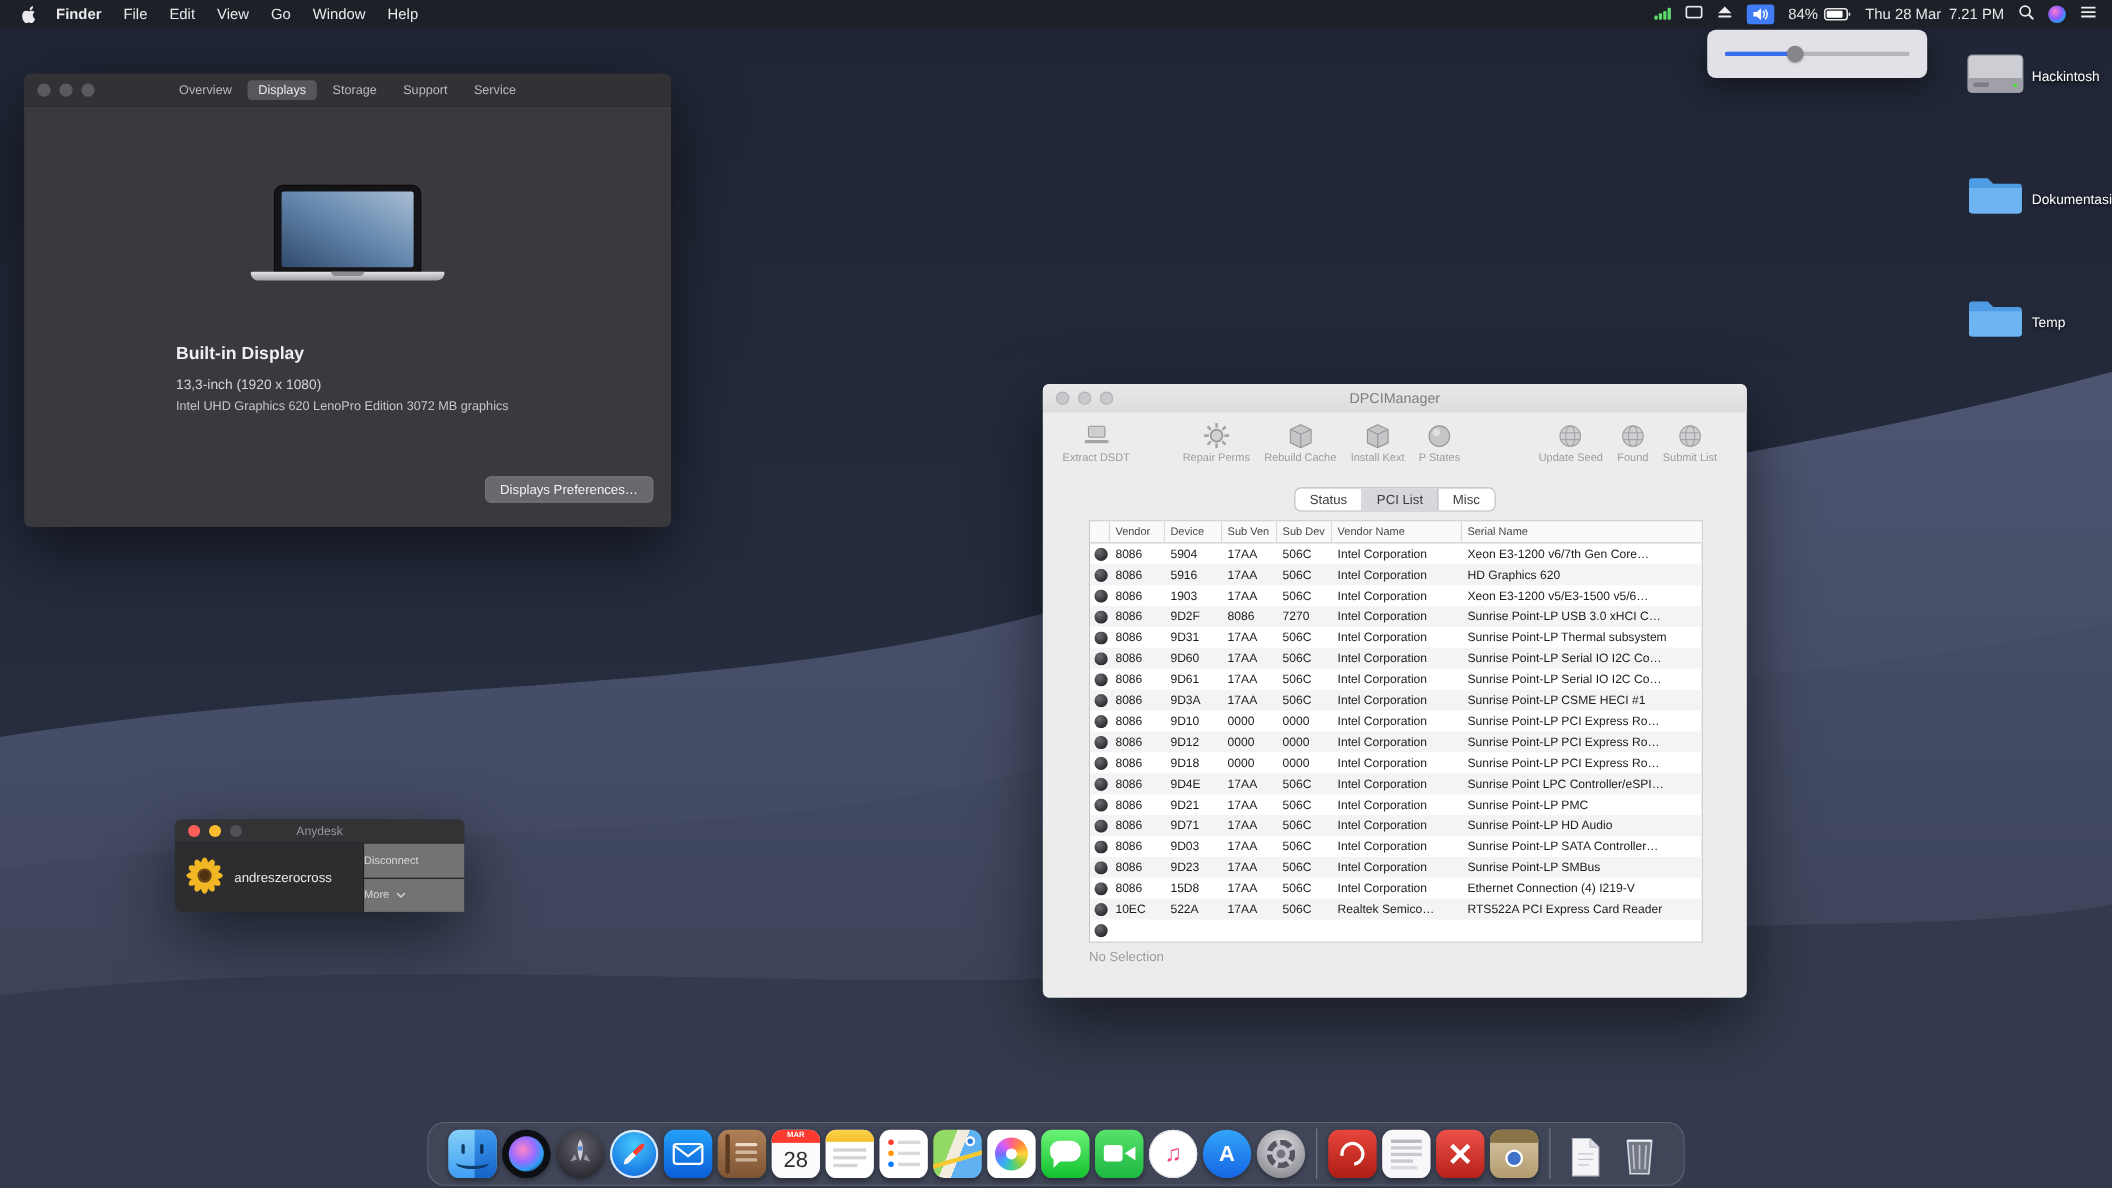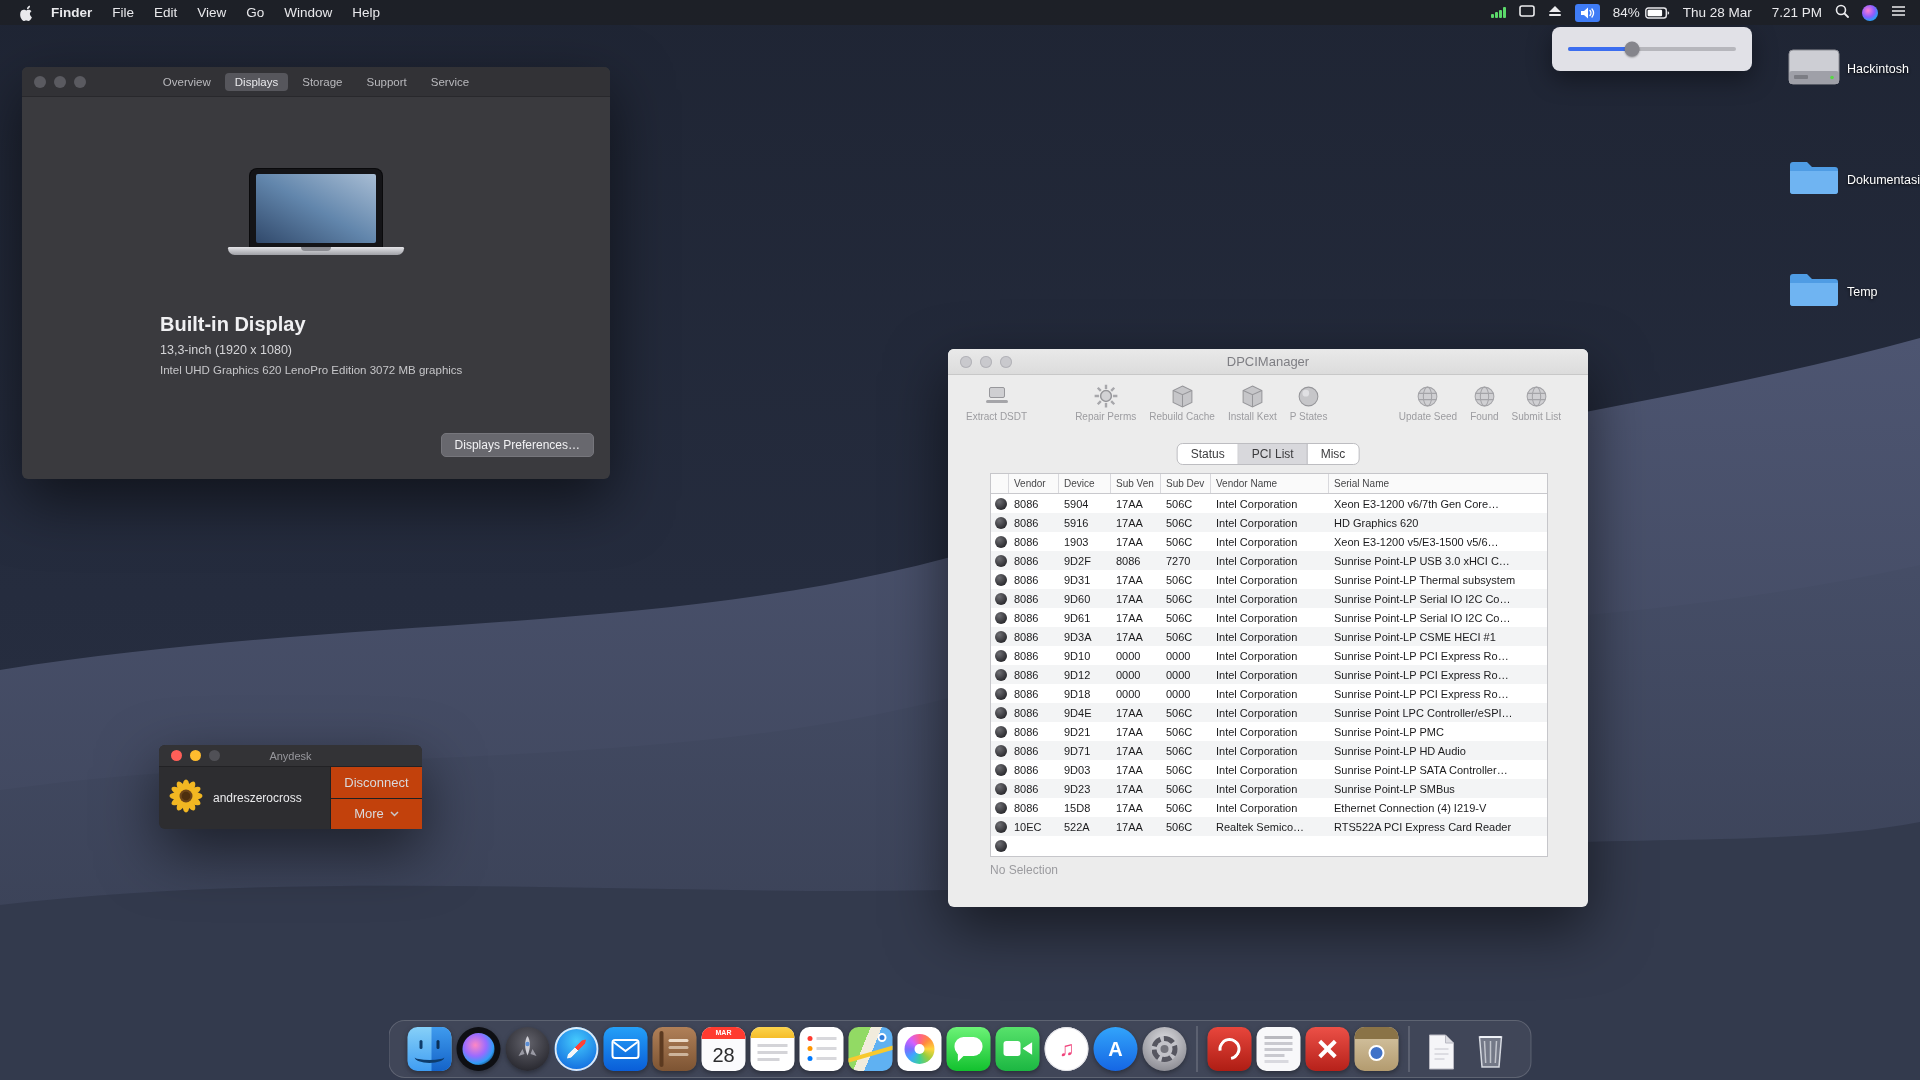--- a/index.html
+++ b/index.html
@@ -12,21 +12,21 @@
 
 #menubar{position:absolute;top:0;left:0;right:0;height:25px;background:rgba(30,32,38,.94);display:flex;align-items:center;justify-content:space-between;padding:0 14px 0 20px;z-index:50;color:#e9e9ec;font-size:13.5px}
 .mb-left{display:flex;align-items:center;height:100%}
 .mb-item{padding:0 10px;line-height:25px}
 .mb-bold{font-weight:700}
 .apple{display:flex;align-items:center;padding-right:8px}
 .mb-right{display:flex;align-items:center;gap:13px}
 .sigbars{display:flex;align-items:flex-end;gap:1.5px;height:11px}
 .sigbars i{width:2.5px;background:#5bd96a;border-radius:1px}
 .vol-chip{background:#3f7cf6;border-radius:3px;padding:3px 5px;display:flex;align-items:center}
-.clock{display:flex;gap:20px}
+.clock{display:flex;gap:7px}
 .batt{display:flex;align-items:center;gap:5px}
 .siri-orb{width:16px;height:16px;border-radius:50%;background:radial-gradient(circle at 38% 35%,#ff7ed2,#8a5cff 45%,#2a9df4 72%,#12294d 92%)}
 
 #volpop{position:absolute;top:27px;left:1552px;width:200px;height:44px;background:rgba(233,233,238,.96);border-radius:8px;box-shadow:0 8px 24px rgba(0,0,0,.4);display:flex;align-items:center;padding:0 16px;z-index:49}
 .vp-track{position:relative;flex:1;height:4px;border-radius:2px;background:#b6b6bc}
 .vp-fill{position:absolute;left:0;top:0;bottom:0;background:#3b6df0;border-radius:2px}
 .vp-knob{position:absolute;top:50%;width:15px;height:15px;border-radius:50%;background:#85858c;transform:translate(-50%,-50%);box-shadow:0 1px 2px rgba(0,0,0,.35)}
 
 #dicons{position:absolute;top:0;right:4px;width:130px;height:500px;z-index:5}
 .dicon{position:absolute;left:0;width:130px;display:flex;flex-direction:row;align-items:center;gap:5px}
@@ -41,34 +41,34 @@
 #about{left:22px;top:67px;width:588px;height:412px;background:#3a3a3e;color:#e8e8ea}
 #about .titlebar{position:relative;height:30px;background:#323236;border-bottom:1px solid #28282c;border-radius:6px 6px 0 0;display:flex;align-items:center}
 #about-tabs{margin:0 auto;display:flex;gap:4px}
 .atab{font-size:11.5px;color:#b9b9bd;padding:3px 10px;border-radius:4px}
 .atab.active{background:#56565c;color:#e9e9ec}
 .mac-art{position:absolute;top:102px;left:50%;transform:translateX(-50%);display:flex;flex-direction:column;align-items:center}
 .mac-screen{width:132px;height:78px;background:#141417;border-radius:7px 7px 0 0;padding:5px 6px 4px;box-shadow:0 0 0 1px #0a0a0c}
 .mac-wall{width:100%;height:100%;border-radius:2px;background:linear-gradient(210deg,#a8bdd4,#6286ac 50%,#31496b)}
 .mac-base{width:176px;height:8px;background:linear-gradient(180deg,#e4e4e8,#9fa0a6);border-radius:2px 2px 10px 10px;position:relative}
 .mac-base::after{content:"";position:absolute;left:50%;top:0;width:30px;height:3.5px;transform:translateX(-50%);background:#8b8c92;border-radius:0 0 5px 5px}
-.bd-title{position:absolute;top:246px;left:138px;font-size:20px;font-weight:700;color:#f0f0f2}
+.bd-title{position:absolute;top:246px;left:138px;font-size:16px;font-weight:700;color:#f0f0f2}
 .bd-spec{position:absolute;top:276px;left:138px;font-size:12.5px;color:#d4d4d7}
 .bd-gpu{position:absolute;top:297px;left:138px;font-size:11.5px;color:#c6c6c9}
 .prefs-btn{position:absolute;top:366px;right:16px;background:#68686e;border:1px solid #76767c;border-radius:5px;color:#f2f2f4;font-size:12px;padding:4px 13px;font-family:"Liberation Sans",sans-serif}
 
 #anydesk{left:159px;top:745px;width:263px;height:84px;background:#2d2d30;color:#e4e4e6}
 #anydesk .titlebar{position:relative;height:22px;background:#333336;border-radius:6px 6px 0 0;border-bottom:1px solid #222225;display:flex;align-items:center;justify-content:center}
 #anydesk .tl{width:11px;height:11px}
 .ad-title{font-size:11px;color:#97979c}
 .ad-body{position:absolute;top:22px;left:0;right:0;bottom:0;display:flex}
 .ad-main{flex:1;display:flex;align-items:center;gap:9px;padding-left:9px}
 .ad-name{font-size:12px;color:#eaeaec}
 .ad-col{width:92px;border-left:1px solid #202023;display:flex;flex-direction:column}
-.ad-btn{flex:1;display:flex;align-items:center;justify-content:center;gap:6px;font-size:13px;color:#d9d9dc;background:#c2410c}
+.ad-btn{flex:1;display:flex;align-items:center;justify-content:flex-start;gap:6px;font-size:10px;color:#d9d9dc;background:#737373}
 .ad-btn+.ad-btn{border-top:1px solid #202023}
 
 #dpci{left:948px;top:349px;width:640px;height:558px;background:#ececec;color:#333}
 #dpci .titlebar{position:relative;height:26px;background:linear-gradient(#e9e9e9,#dcdcdc);border-radius:6px 6px 0 0;display:flex;align-items:center;justify-content:center;border-bottom:1px solid #c8c8c8}
 .dp-title{font-size:13px;color:#7e7e83}
 #dpci-toolbar{position:absolute;top:27px;left:0;right:0;height:60px;display:flex;align-items:flex-start;padding:6px 14px 0 18px}
 .tbi{display:flex;flex-direction:column;align-items:center;margin-right:13px}
 .tbi:first-child{margin-right:48px}
 .tbi-ic{height:28px;display:flex;align-items:center}
 .tbi-lb{font-size:10px;color:#9c9ca0;margin-top:1px;white-space:nowrap}

